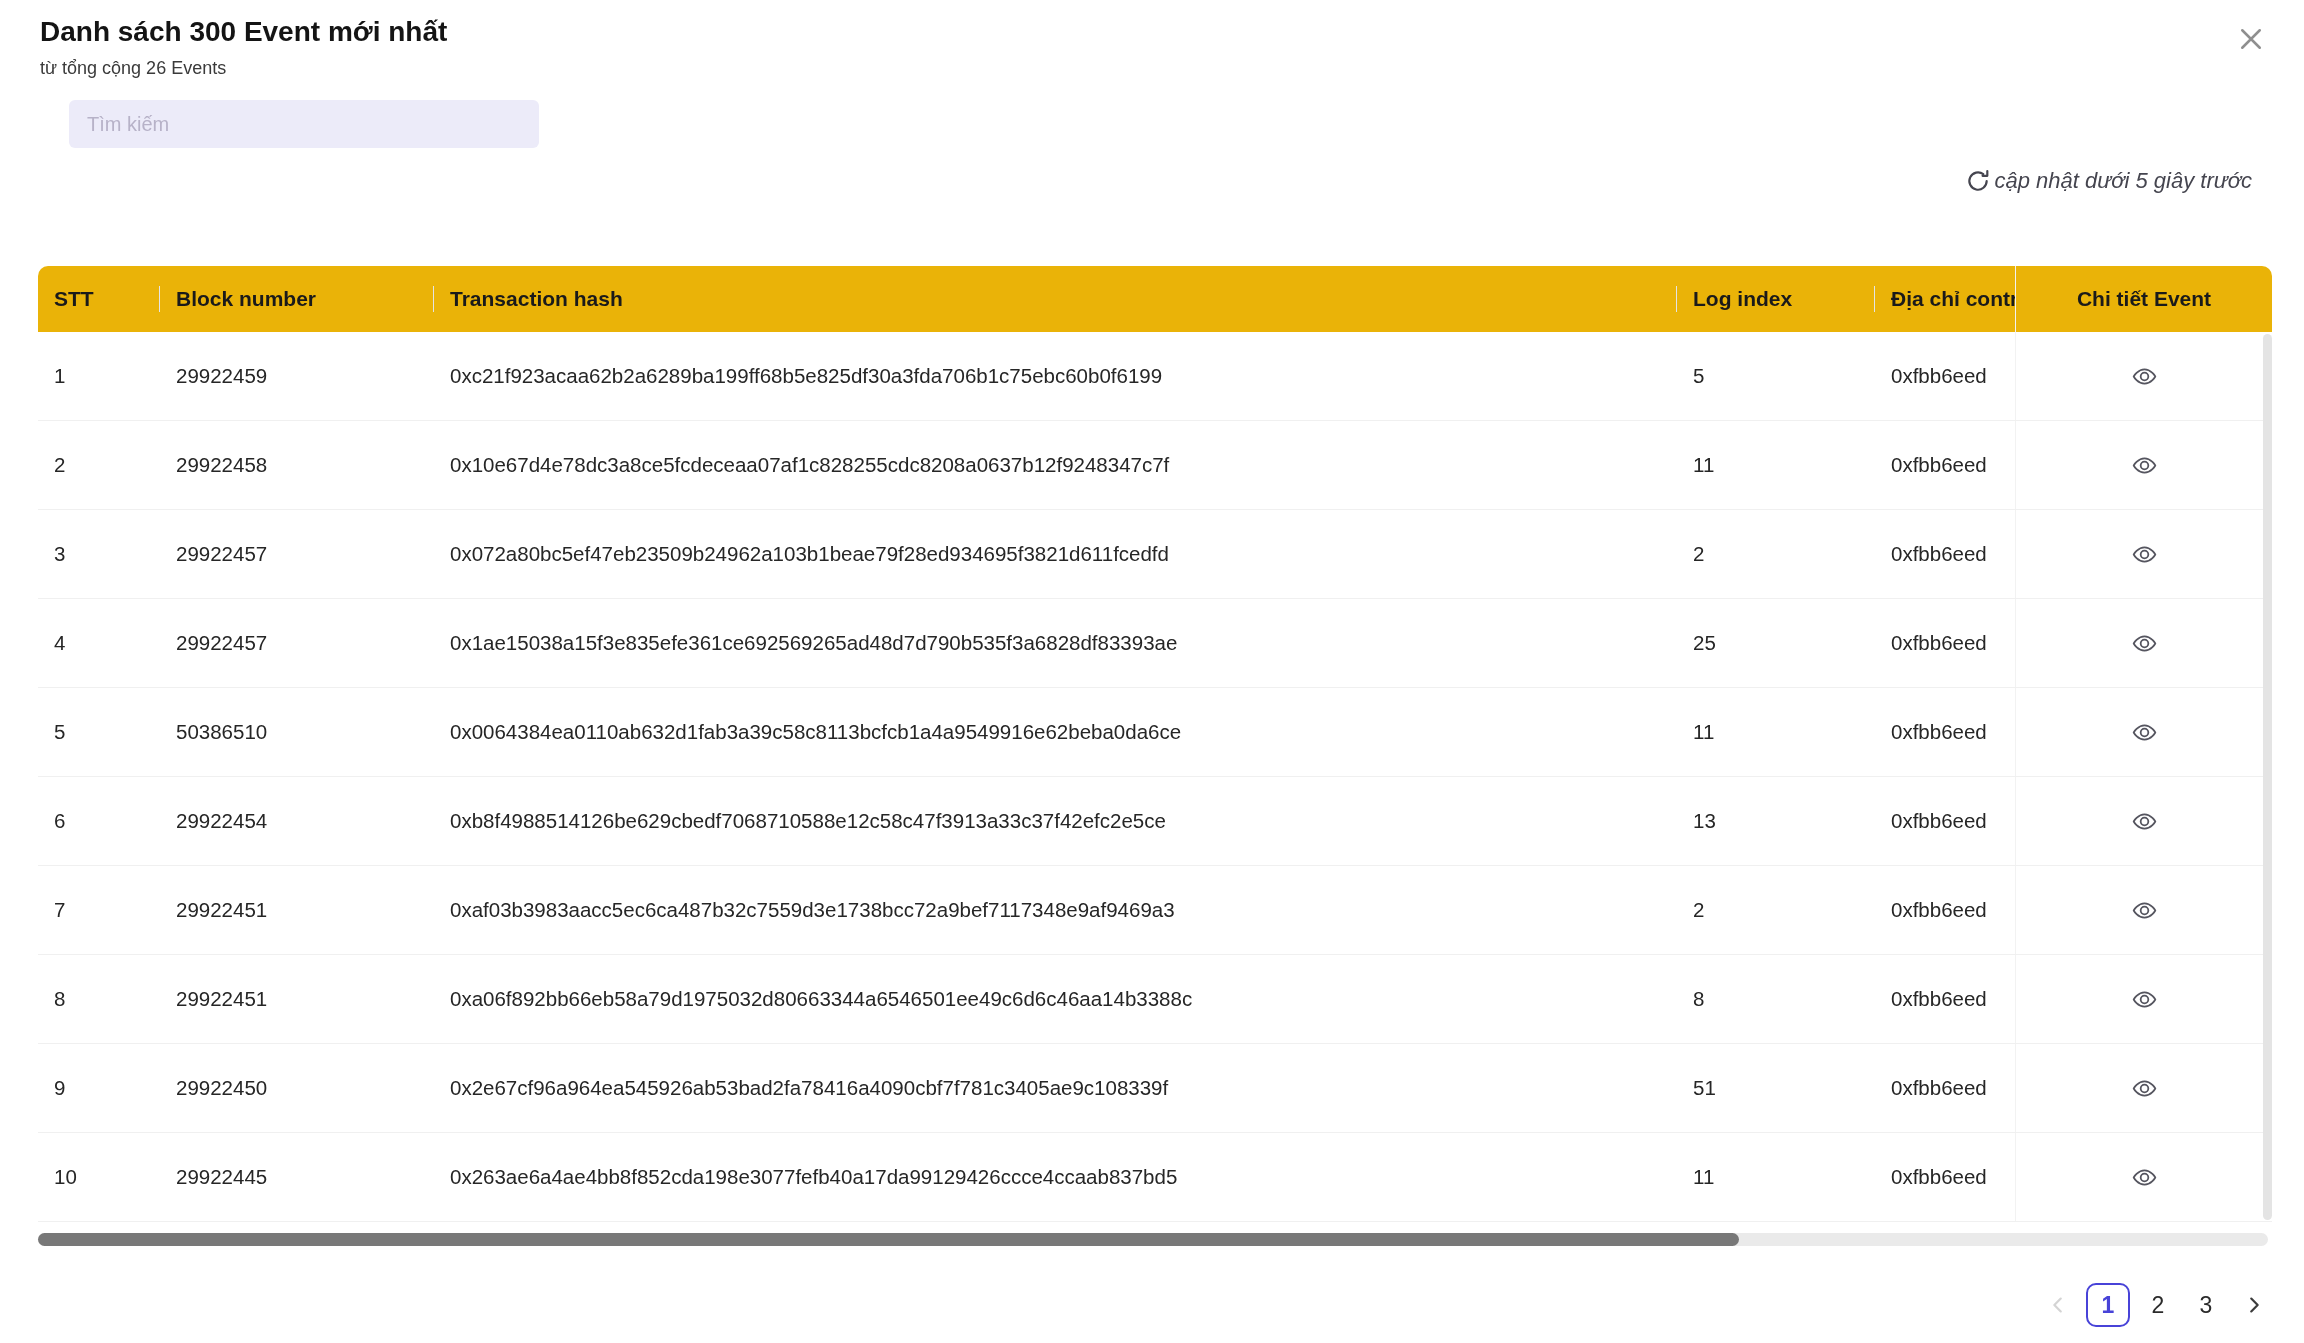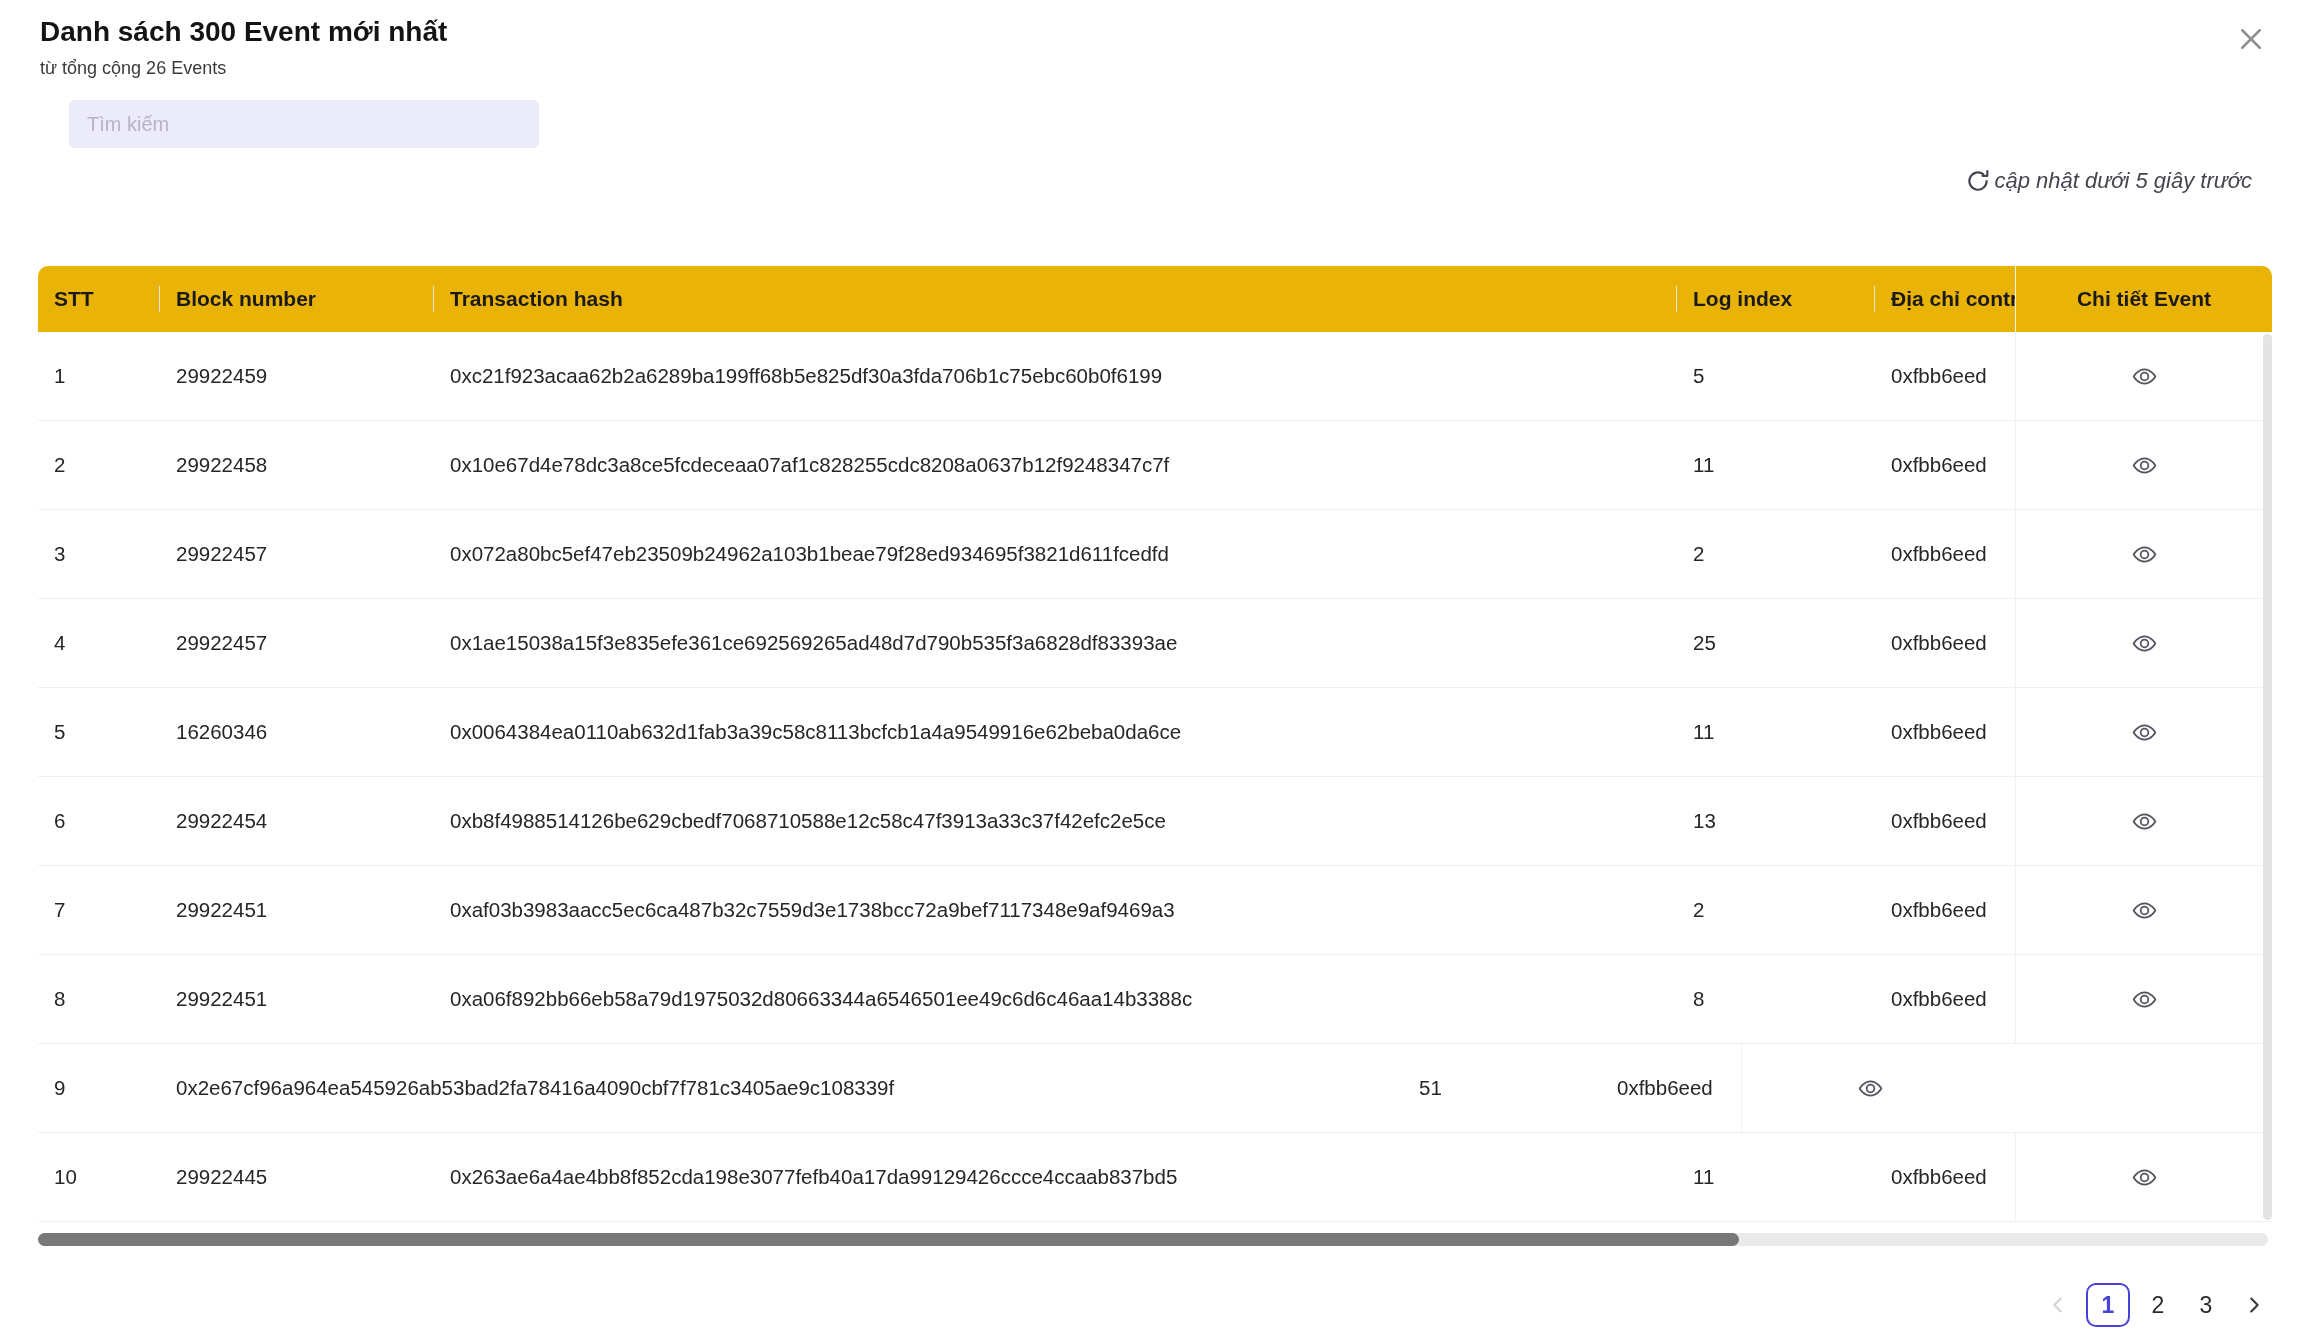--- a/index.html
+++ b/index.html
@@ -138,21 +138,21 @@
         <svg width="27" height="27" viewBox="0 0 24 24" fill="none" stroke="#55555f" stroke-width="1.6" stroke-linejoin="round">
           <path d="M2.4 12s3.6-6.3 9.6-6.3S21.6 12 21.6 12s-3.6 6.3-9.6 6.3S2.4 12 2.4 12z"></path>
           <circle cx="12" cy="12" r="3.4"></circle>
         </svg>
       </button>
     </div>
   </div>
 
   <div class="tr">
     <div class="td c-stt">5</div>
-    <div class="td c-block">16260346</div>
+    <div class="td c-block">50386510</div>
     <div class="td c-tx">0x0064384ea0110ab632d1fab3a39c58c8113bcfcb1a4a9549916e62beba0da6ce</div>
     <div class="td c-log">11</div>
     <div class="td c-addr">0xfbb6eed</div>
     <div class="td c-detail">
       <button class="eye-btn">
         <svg width="27" height="27" viewBox="0 0 24 24" fill="none" stroke="#55555f" stroke-width="1.6" stroke-linejoin="round">
           <path d="M2.4 12s3.6-6.3 9.6-6.3S21.6 12 21.6 12s-3.6 6.3-9.6 6.3S2.4 12 2.4 12z"></path>
           <circle cx="12" cy="12" r="3.4"></circle>
         </svg>
       </button>
@@ -202,20 +202,21 @@
         <svg width="27" height="27" viewBox="0 0 24 24" fill="none" stroke="#55555f" stroke-width="1.6" stroke-linejoin="round">
           <path d="M2.4 12s3.6-6.3 9.6-6.3S21.6 12 21.6 12s-3.6 6.3-9.6 6.3S2.4 12 2.4 12z"></path>
           <circle cx="12" cy="12" r="3.4"></circle>
         </svg>
       </button>
     </div>
   </div>
 
   <div class="tr">
     <div class="td c-stt">9</div>
+    <div class="td c-block">29922450</div>
     <div class="td c-tx">0x2e67cf96a964ea545926ab53bad2fa78416a4090cbf7f781c3405ae9c108339f</div>
     <div class="td c-log">51</div>
     <div class="td c-addr">0xfbb6eed</div>
     <div class="td c-detail">
       <button class="eye-btn">
         <svg width="27" height="27" viewBox="0 0 24 24" fill="none" stroke="#55555f" stroke-width="1.6" stroke-linejoin="round">
           <path d="M2.4 12s3.6-6.3 9.6-6.3S21.6 12 21.6 12s-3.6 6.3-9.6 6.3S2.4 12 2.4 12z"></path>
           <circle cx="12" cy="12" r="3.4"></circle>
         </svg>
       </button>

